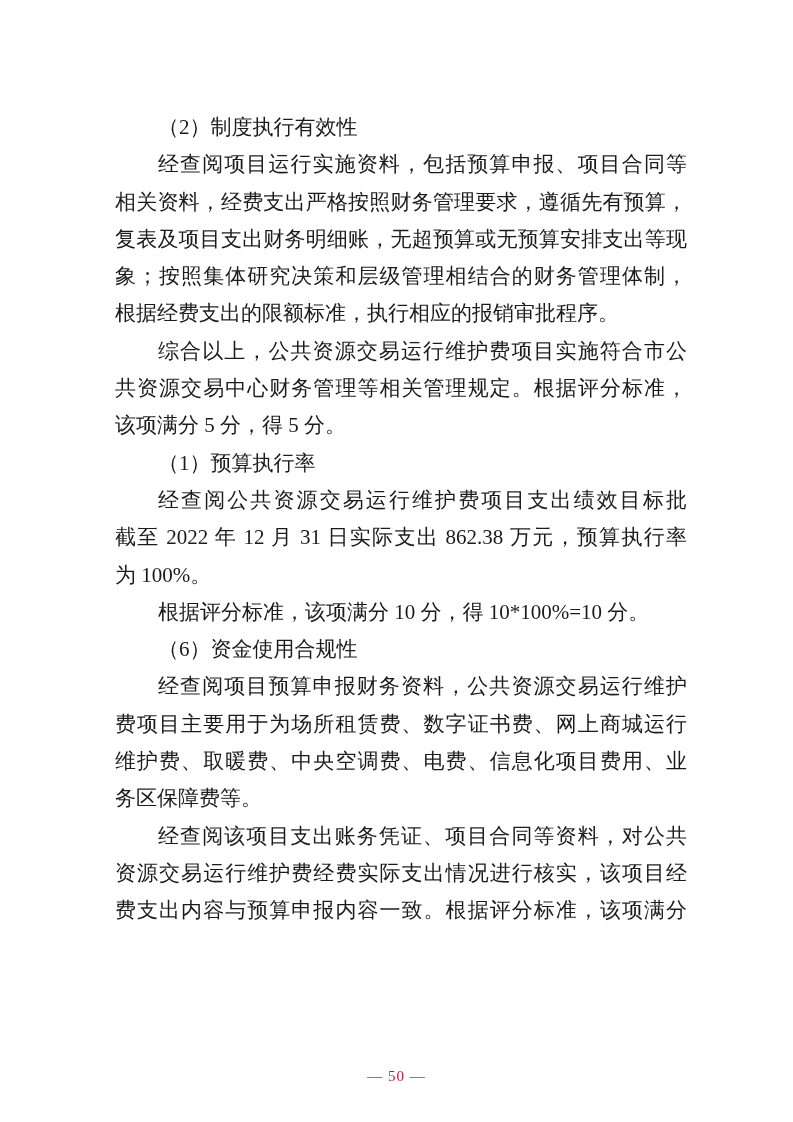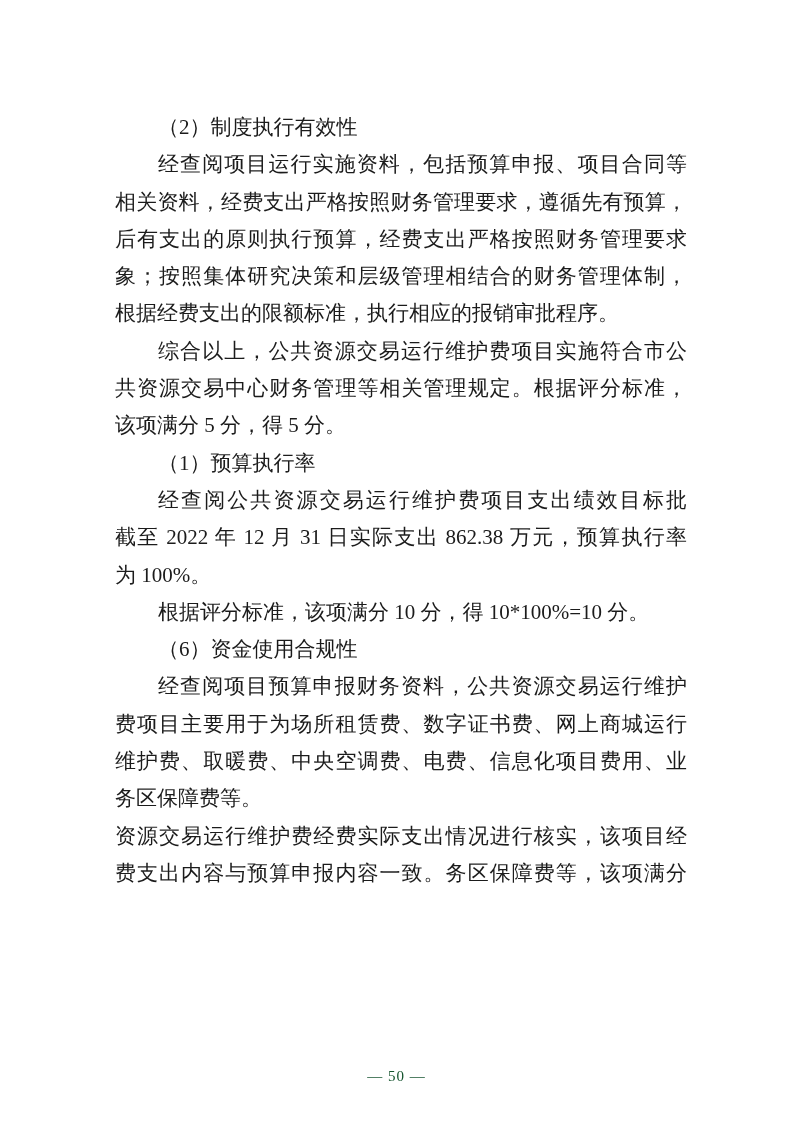--- a/index.html
+++ b/index.html
@@ -29,46 +29,47 @@
   .jf  { text-align: justify; text-align-last: justify; }
   .footer {
     position: absolute;
     left: 0;
     right: 0;
     top: 1064px;
     height: 24px;
     line-height: 24px;
     text-align: center;
     font-size: 15px;
-    color: #14532d;
+    color: #be185d;
     letter-spacing: 1px;
   }
 </style>
 </head>
 <body>
 
 <div class="sheet">
   <div class="textblock">
     <div class="line ind">（2）制度执行有效性</div>
     <div class="line ind jf">经查阅项目运行实施资料，包括预算申报、项目合同等</div>
     <div class="line jf">相关资料，经费支出严格按照财务管理要求，遵循先有预算，</div>
-    <div class="line jf">后有支出的原则执行预算，经费支出严格按照财务管理要求</div>
+    <div class="line jf">复表及项目支出财务明细账，无超预算或无预算安排支出等现</div>
     <div class="line jf">象；按照集体研究决策和层级管理相结合的财务管理体制，</div>
     <div class="line">根据经费支出的限额标准，执行相应的报销审批程序。</div>
     <div class="line ind jf">综合以上，公共资源交易运行维护费项目实施符合市公</div>
     <div class="line jf">共资源交易中心财务管理等相关管理规定。根据评分标准，</div>
     <div class="line">该项满分 5 分，得 5 分。</div>
     <div class="line ind">（1）预算执行率</div>
     <div class="line ind jf">经查阅公共资源交易运行维护费项目支出绩效目标批</div>
     <div class="line jf">截至 2022 年 12 月 31 日实际支出 862.38 万元，预算执行率</div>
     <div class="line">为 100%。</div>
     <div class="line ind">根据评分标准，该项满分 10 分，得 10*100%=10 分。</div>
     <div class="line ind">（6）资金使用合规性</div>
     <div class="line ind jf">经查阅项目预算申报财务资料，公共资源交易运行维护</div>
     <div class="line jf">费项目主要用于为场所租赁费、数字证书费、网上商城运行</div>
     <div class="line jf">维护费、取暖费、中央空调费、电费、信息化项目费用、业</div>
     <div class="line">务区保障费等。</div>
+    <div class="line ind jf">经查阅该项目支出账务凭证、项目合同等资料，对公共</div>
     <div class="line jf">资源交易运行维护费经费实际支出情况进行核实，该项目经</div>
-    <div class="line jf">费支出内容与预算申报内容一致。务区保障费等，该项满分</div>
+    <div class="line jf">费支出内容与预算申报内容一致。根据评分标准，该项满分</div>
   </div>
 
   <div class="footer">— 50 —</div>
 </div>
 
 </body></html>

